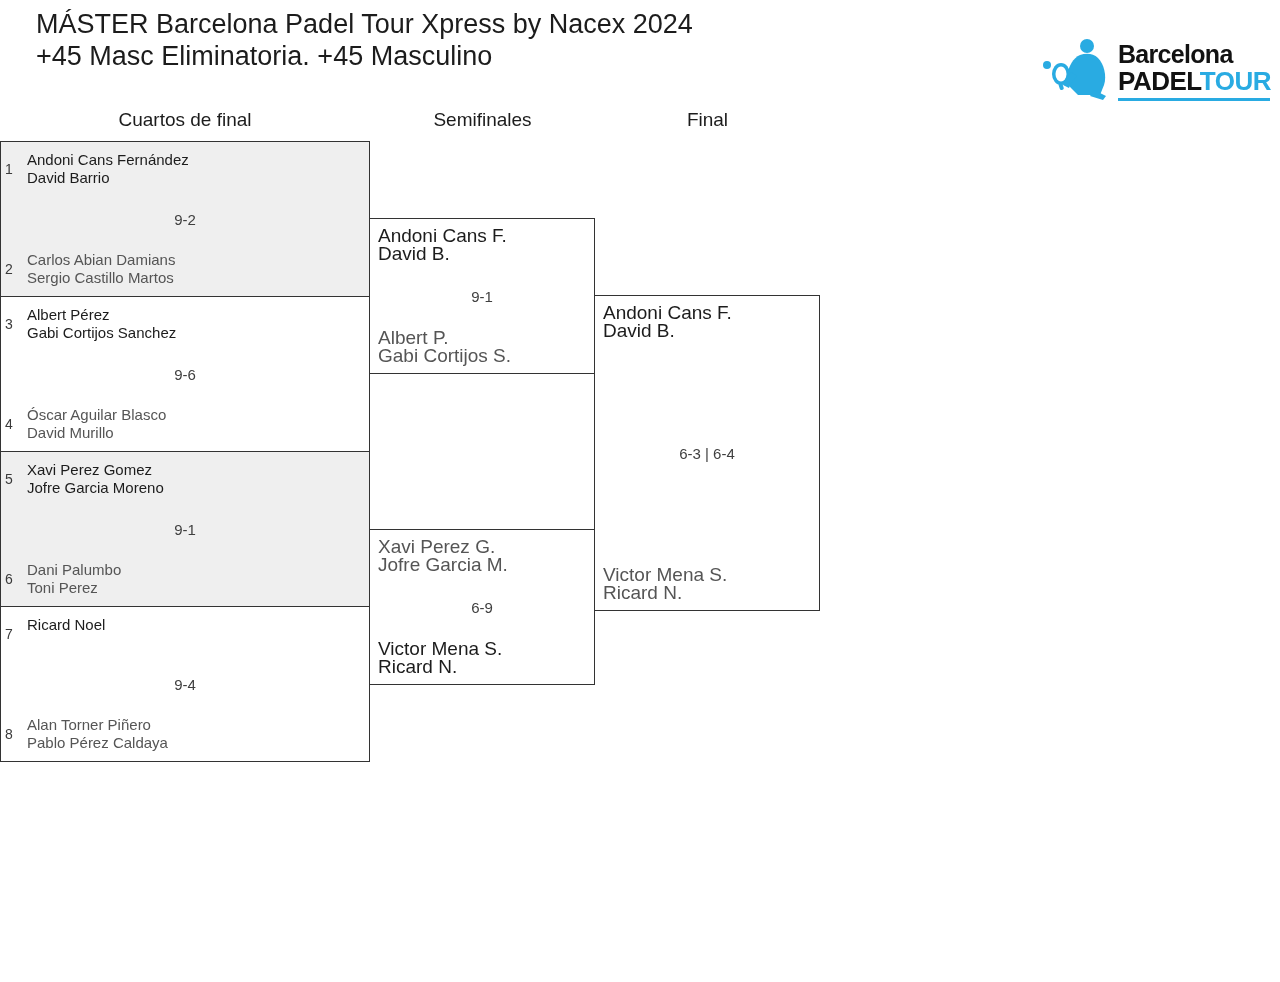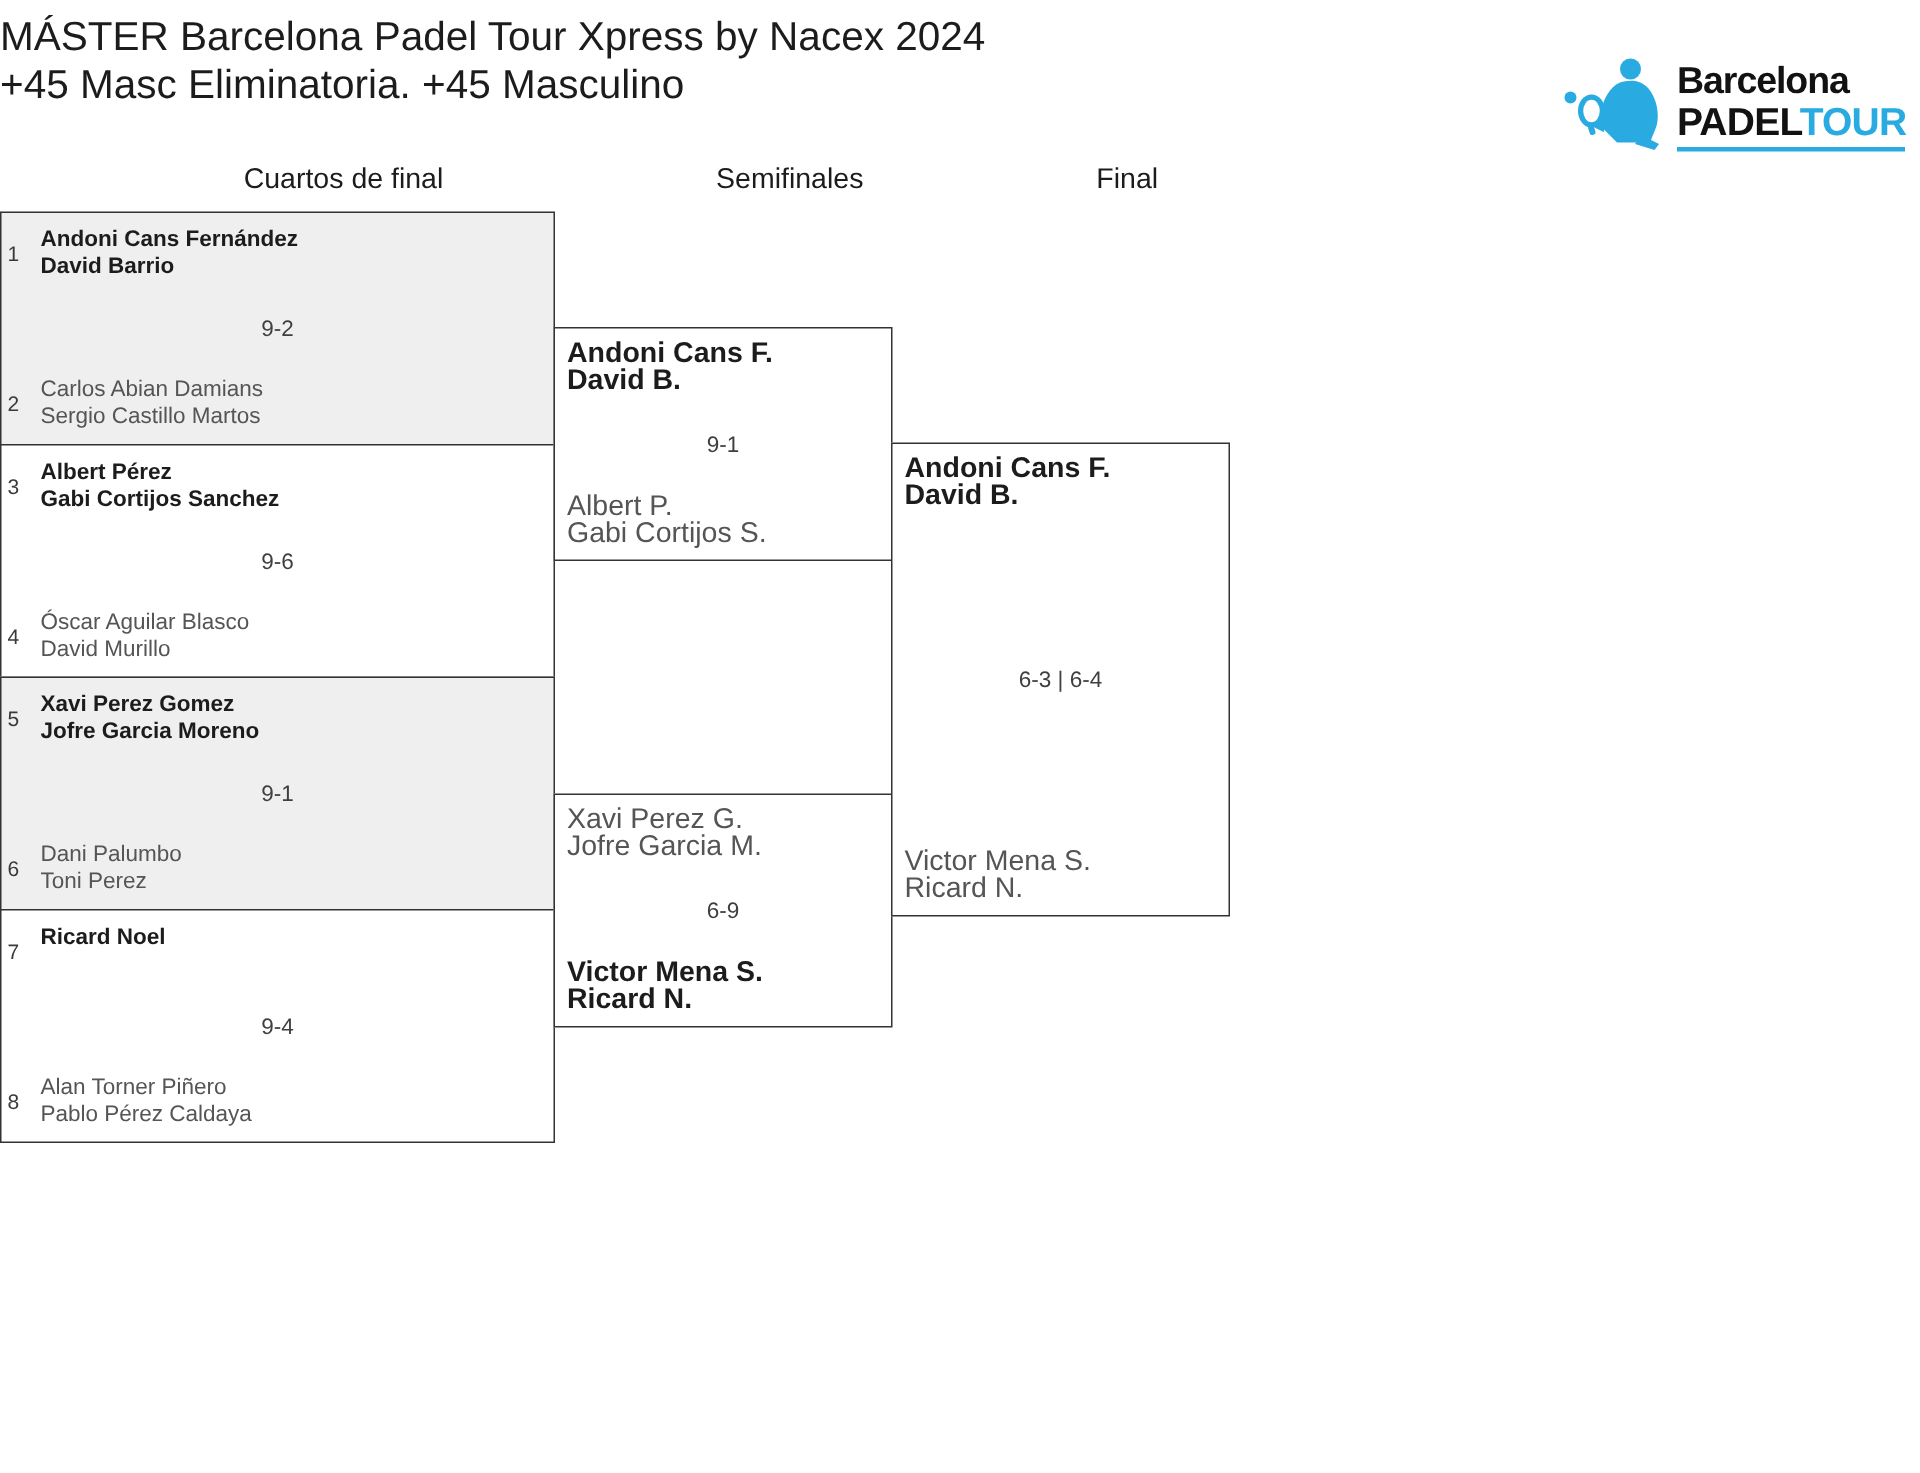--- a/index.html
+++ b/index.html
@@ -27,20 +27,21 @@
     position: absolute;
     left: 0; top: 8px;
     width: 900px;
   }
   .title-line {
     font-size: 27px;
     line-height: 32px;
     font-weight: 400;
     color: #1c1c1c;
     white-space: nowrap;
+    padding-left: 36px;
   }
 
   
   #logo {
     position: absolute;
     left: 1040px; top: 8px;
     width: 232px; height: 68px; margin-top: 28px;
   }
   #logo-mark {
     position: absolute;
@@ -75,21 +76,20 @@
   }
 
   
   .round-title {
     position: absolute;
     top: 108px;
     text-align: center;
     font-size: 19px;
     line-height: 24px;
     color: #1c1c1c;
-    padding-left: 44px;
   }
   #round-title-qf  { left: 0px;   width: 370px; }
   #round-title-sf  { left: 370px; width: 225px; }
   #round-title-f   { left: 595px; width: 225px; }
 
   
   #bracket {
     position: absolute;
     left: 0; top: 141px;
     width: 830px; height: 640px;
@@ -151,21 +151,21 @@
   }
   .pname {
     font-size: 15px;
     line-height: 18px;
     white-space: nowrap;
   }
   .sf .pname, .fn .pname { font-size: 19px; line-height: 18px; }
 
   .winner .pname {
     color: #1c1c1c;
-    font-weight: bold;
+    font-weight: normal;
   }
   .loser .pname {
     color: #555555;
     font-weight: 400;
   }
 
   
   .score {
     position: absolute;
     left: 0;

